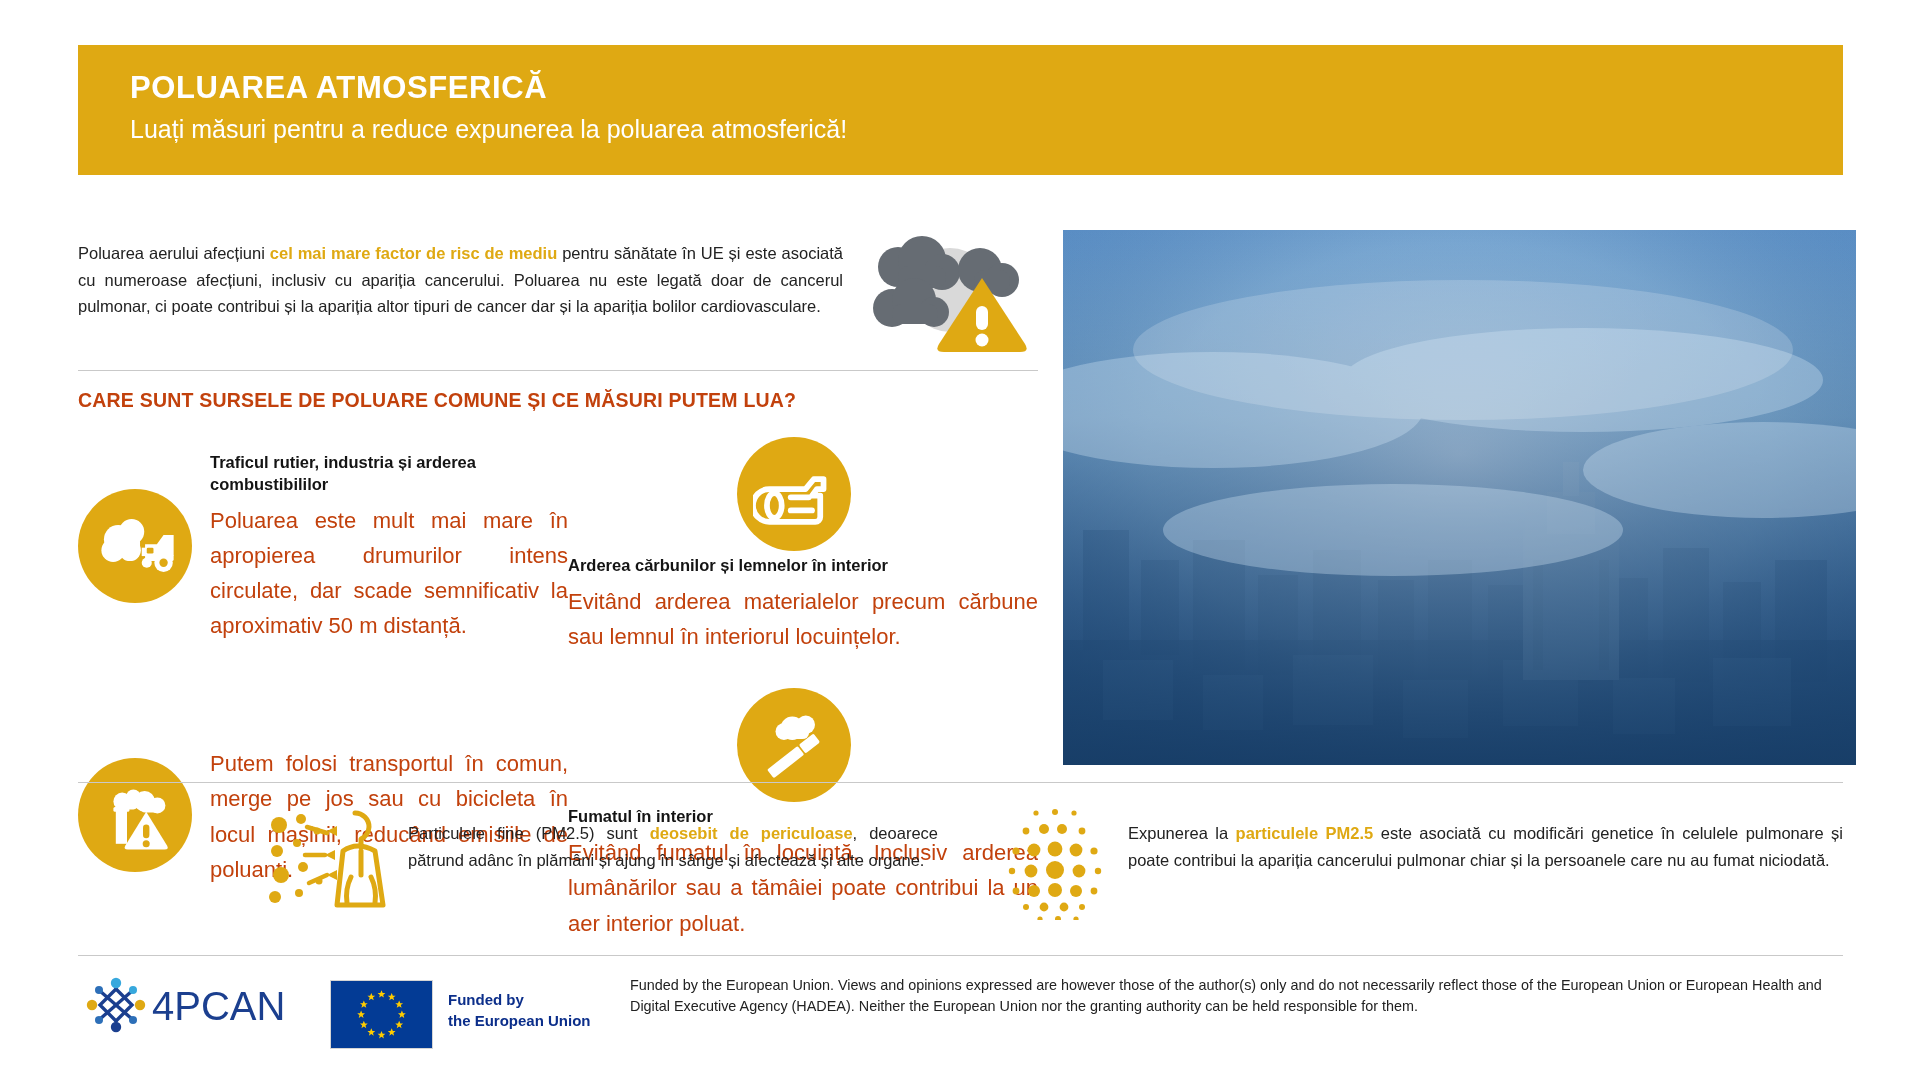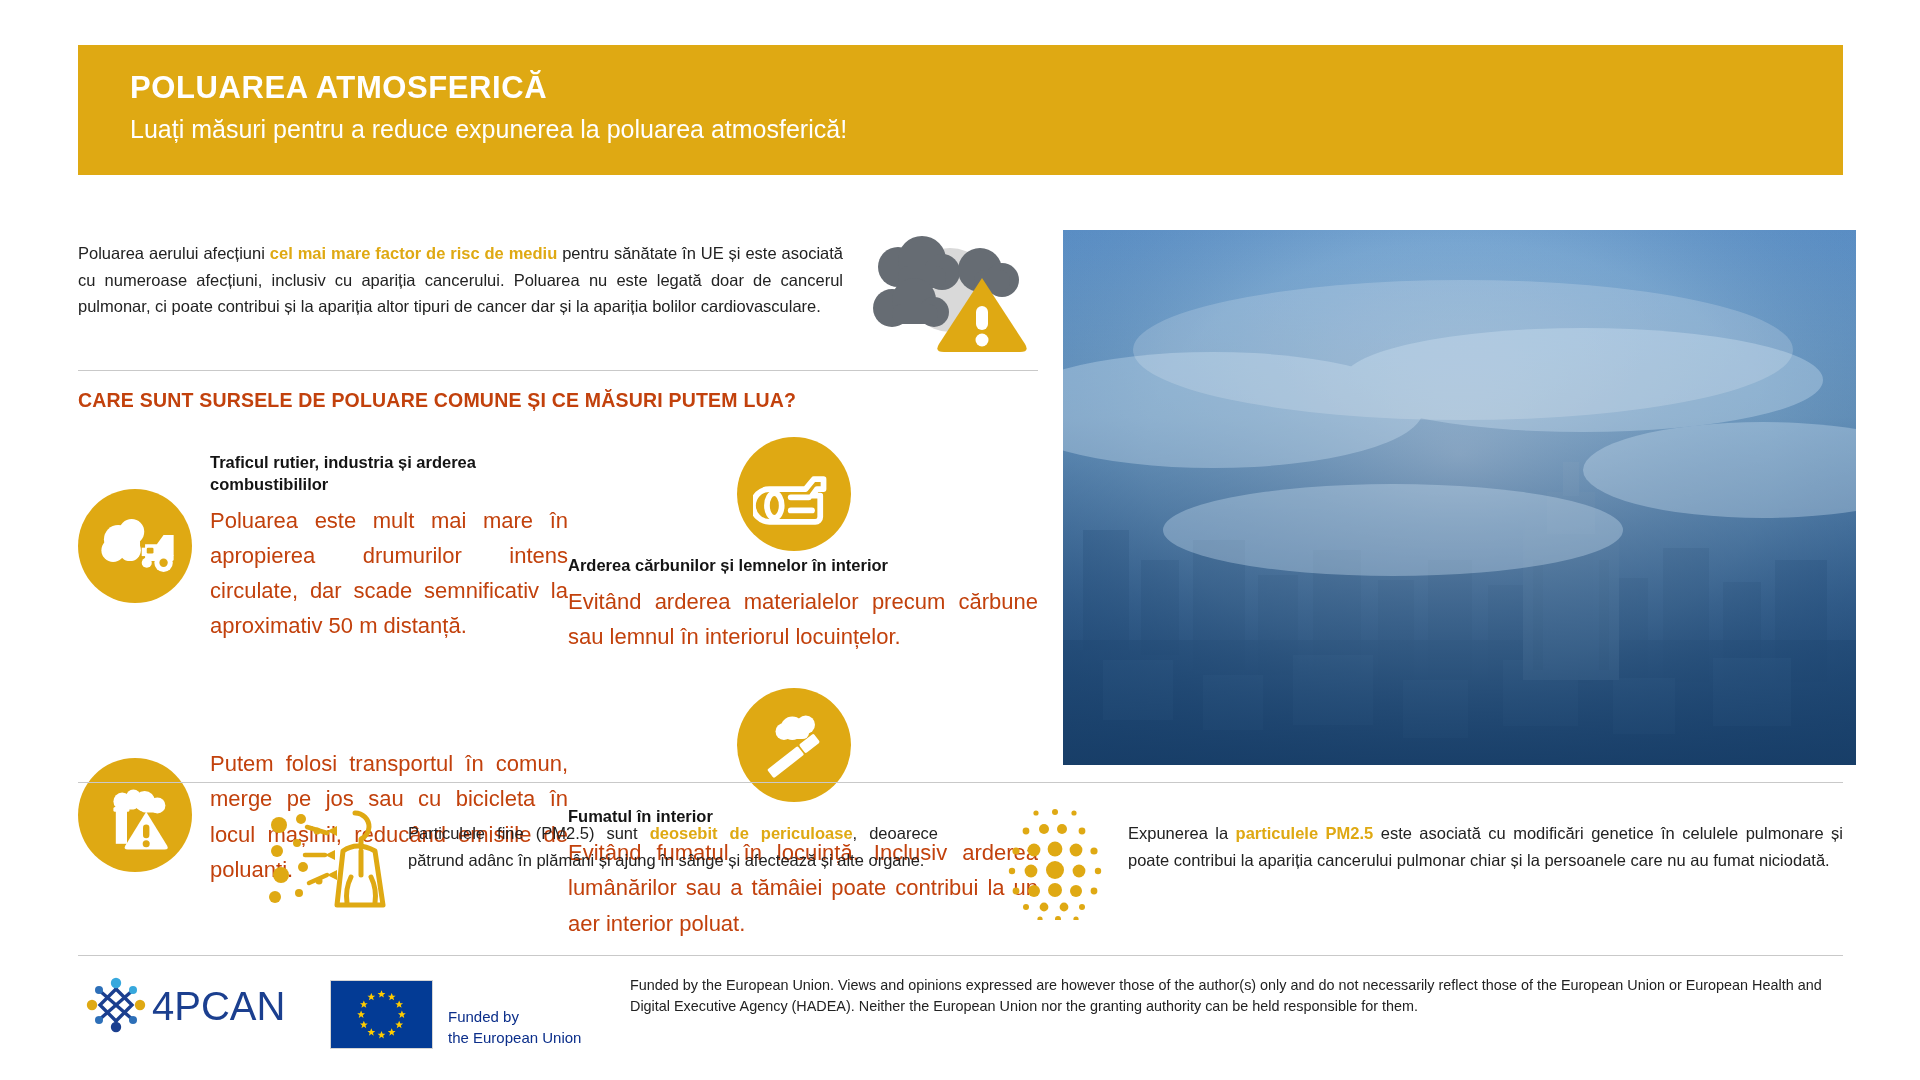--- a/index.html
+++ b/index.html
@@ -110,21 +110,21 @@
   }
 
   
   .logo-4pcan { position:absolute; left:80px; top:975px; width:210px; height:62px; }
   .eu-flag-box {
     position:absolute; left:330px; top:980px; width:103px; height:69px;
     background:#033b95; border:1px solid #d5d5d5;
   }
   .eu-funded-text {
     position:absolute; left:448px; top:990px;
-    color:#0b2e8a; font-size:15px; font-weight:normal; line-height:1.38;margin-top:17px;
+    color:#0b2e8a; font-size:15px; font-weight:bold; line-height:1.38;
   }
   .disclaimer {
     position:absolute; left:630px; top:975px; width:1215px;
     font-size:14.4px; color:#222; line-height:1.48;
   }
 </style>
 </head>
 <body>
 
 <div class="page">

